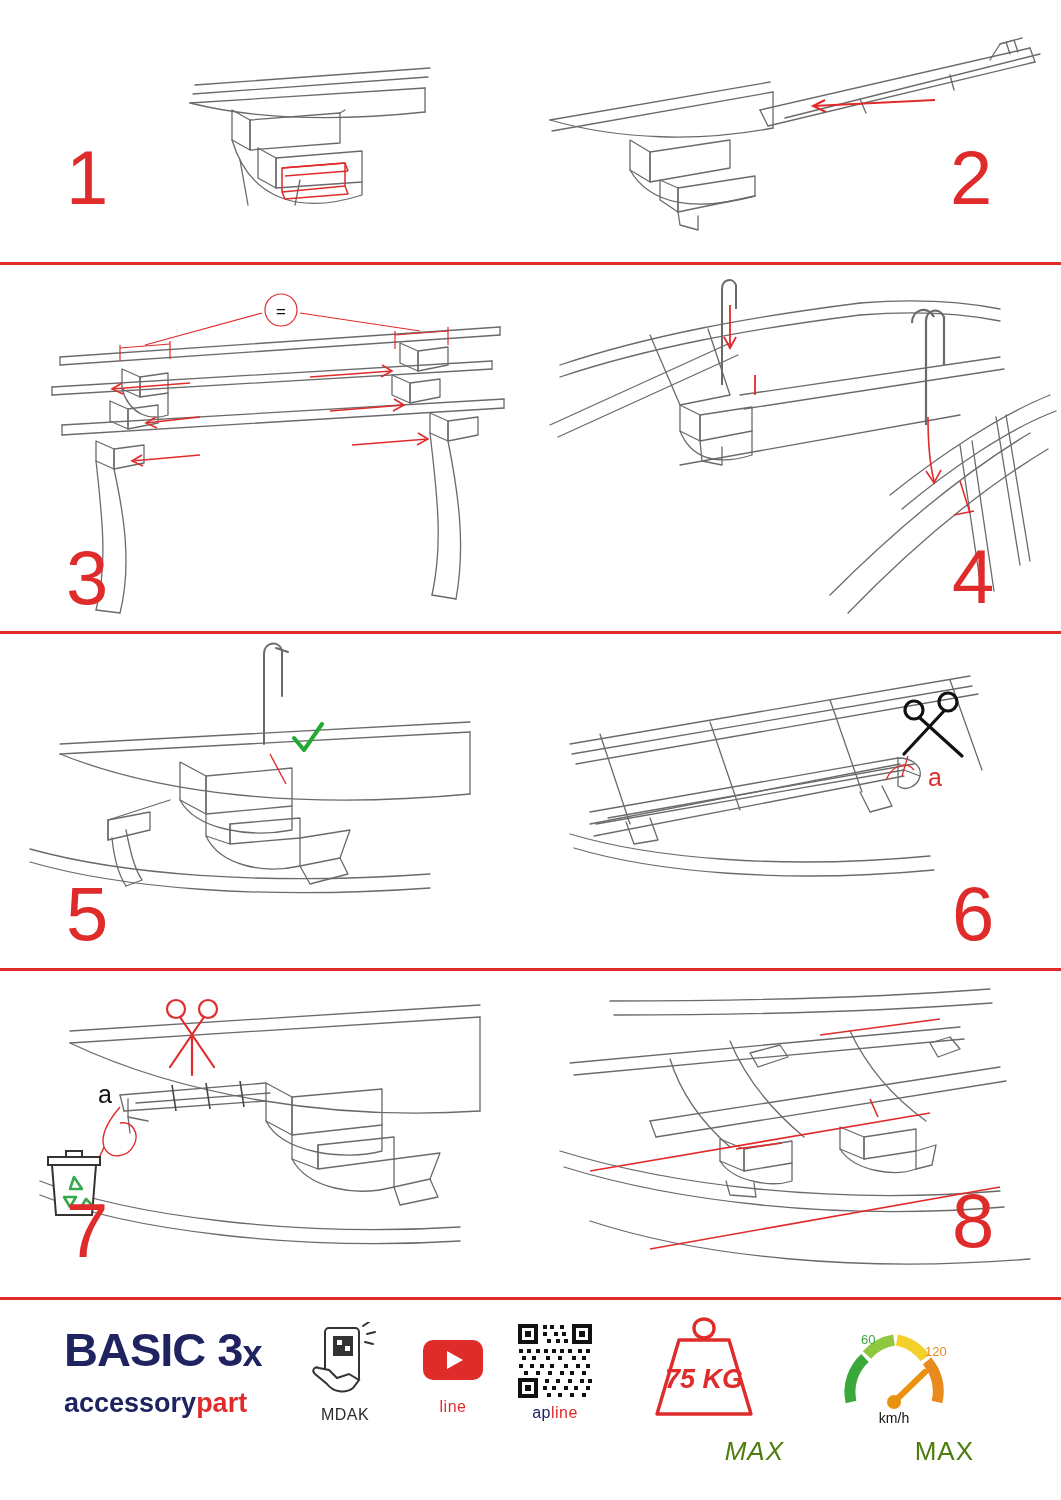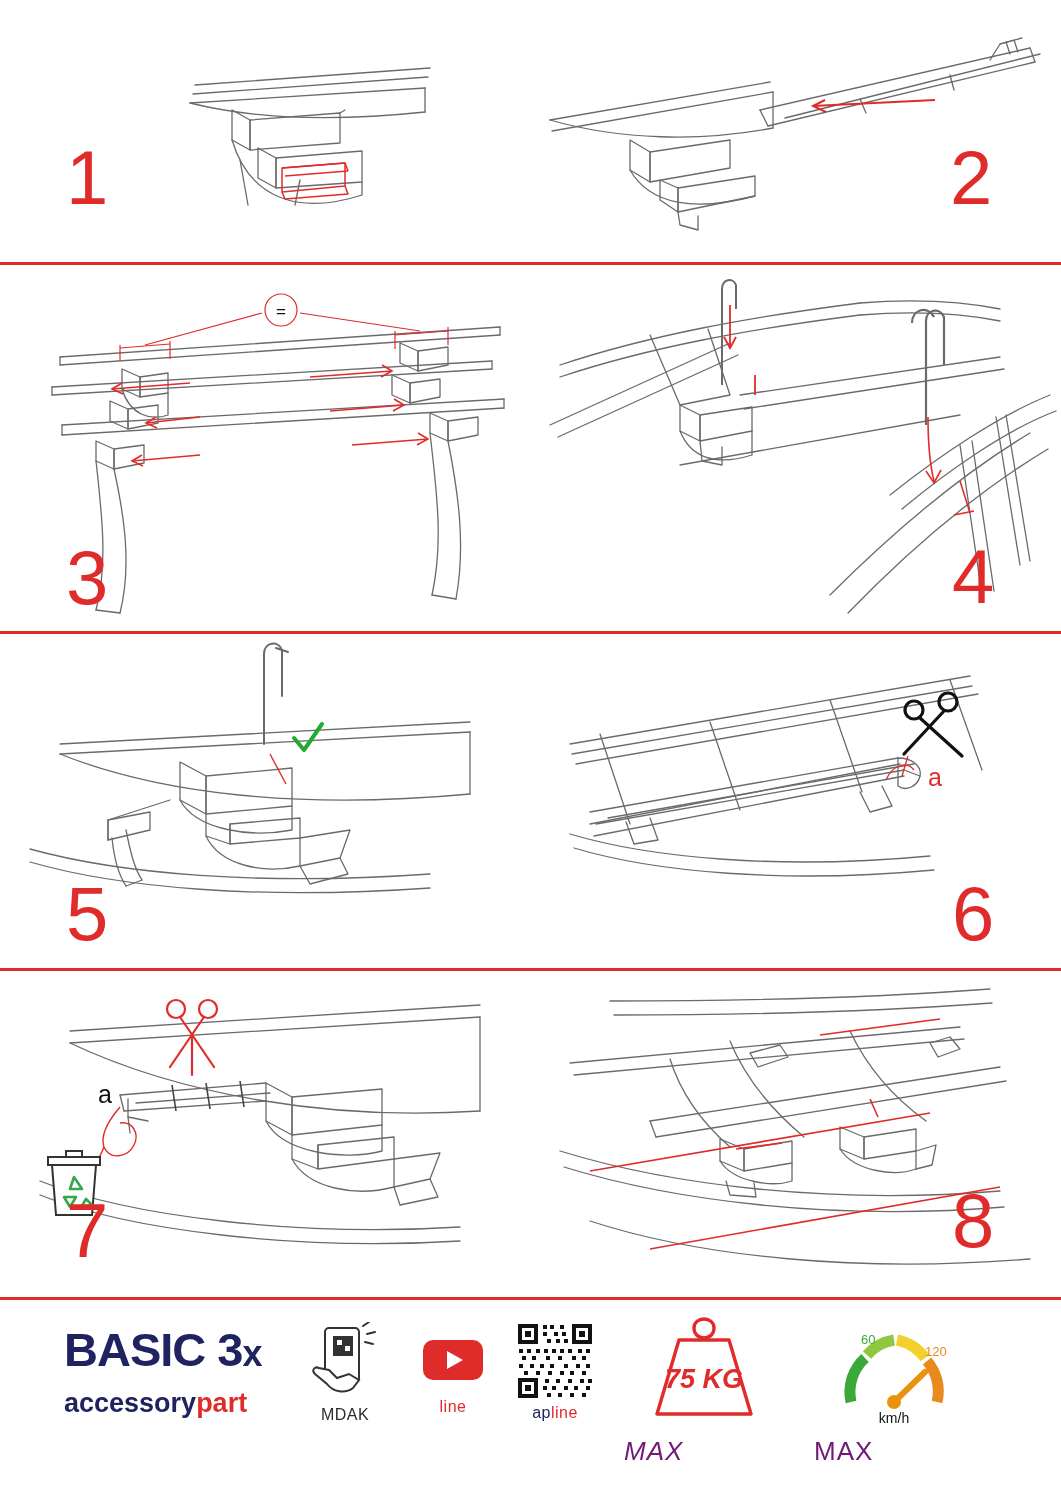--- a/index.html
+++ b/index.html
@@ -100,22 +100,22 @@
   }
   .cap-mdak { color: #2b2b2b; font-weight: 500; }
   .cap-ipqi { color: #e02b2b; font-weight: 400; }
   .cap-apline { color: #1f2360; font-weight: 400; }
   .cap-apline .ln { color: #e02b2b; }
 
   .max-cap {
     font-family: "Liberation Sans", sans-serif;
     font-size: 26px;
     letter-spacing: 1px;
-    color: #701a75;
-    text-align: left;
+    color: #4d7c0f;
+    text-align: right;
   }
   .kg-text {
     font-family: "Liberation Sans", sans-serif;
     font-weight: bold;
     font-size: 27px;
     fill: #e02b2b;
   }
 </style>
 </head>
 <body>

